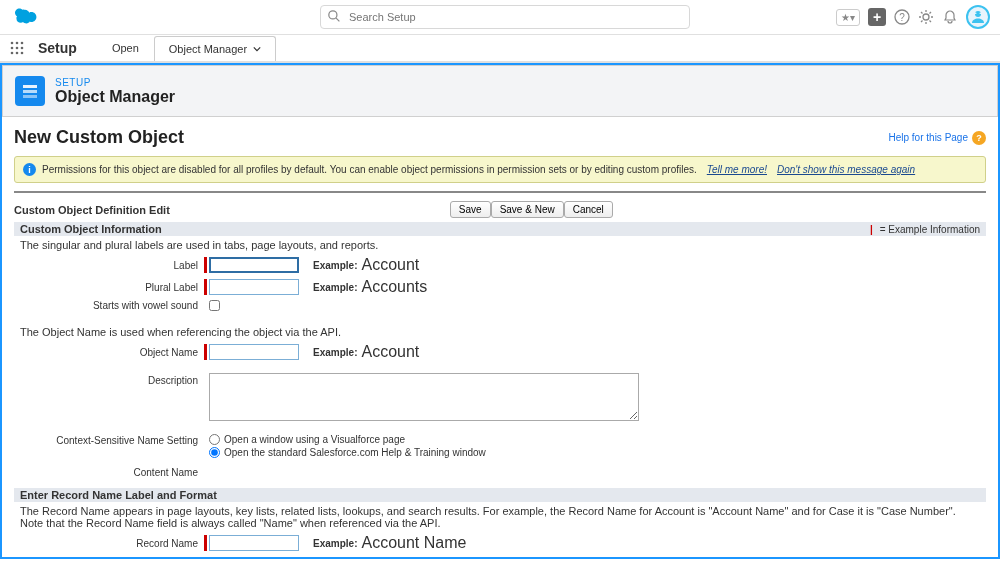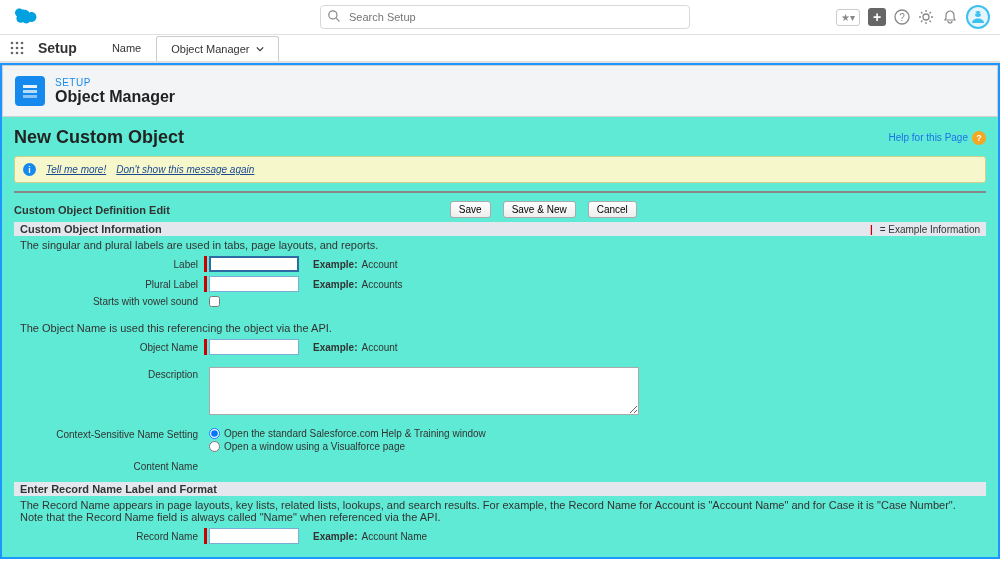--- a/index.html
+++ b/index.html
@@ -20,44 +20,44 @@
 .setup-brand { font-size: 14px; font-weight: bold; margin-right: 20px; }
 .nav-item { padding: 6px 14px; font-size: 11px; cursor: pointer; border: 1px solid transparent; }
 .nav-item.active { border: 1px solid #ccc; border-bottom: none; background: #fff; border-radius: 3px 3px 0 0; display: flex; align-items: center; gap: 6px; }
 .chevron { width: 8px; height: 8px; }
 .blue-wrap { background: #1b96ff; padding: 2px; margin: 0; }
 .page-head { background: #f3f4f6; padding: 10px 12px; display: flex; align-items: center; border: 1px solid #d0d0d0; }
 .page-head-icon { width: 30px; height: 30px; background: #1589ee; border-radius: 4px; display: flex; align-items: center; justify-content: center; margin-right: 10px; }
 .page-head-text { display: flex; flex-direction: column; }
 .setup-tiny { font-size: 10px; color: #1589ee; letter-spacing: 0.5px; }
 .page-head-title { font-size: 16px; font-weight: bold; color: #222; }
-.content { background: #5eead4; padding: 10px 12px; height: 440px; overflow: hidden; }
+.content { background: #ffffff; padding: 10px 12px; height: 440px; overflow: hidden; }
 .title-row { display: flex; align-items: center; }
 .page-title { font-size: 18px; font-weight: bold; color: #222; }
 .help-link { margin-left: auto; font-size: 10px; color: #1a73e8; text-decoration: none; cursor: pointer; display: flex; align-items: center; gap: 4px; }
 .help-circle { width: 14px; height: 14px; background: #f5a623; border-radius: 50%; display: inline-flex; align-items: center; justify-content: center; color: #fff; font-size: 9px; font-weight: bold; }
 .info-box { background: #f7f7cc; border: 1px solid #d0d08a; border-radius: 3px; padding: 6px 8px; margin: 8px 0; display: flex; align-items: center; gap: 6px; font-size: 10px; }
 .info-icon { width: 13px; height: 13px; background: #1589ee; border-radius: 50%; display: inline-flex; align-items: center; justify-content: center; color: #fff; font-size: 9px; font-weight: bold; flex-shrink: 0; }
 .info-box a { color: #1a4990; text-decoration: underline; cursor: pointer; margin-left: 4px; font-style: italic; }
 .hr-blue { border: none; border-top: 2px solid #888; margin: 4px 0; }
 .section-bar { display: flex; align-items: center; padding: 4px 0; }
 .section-title { font-size: 11px; font-weight: bold; }
-.section-btns { display: flex; gap: 12px; margin-left: 280px; }
+.section-btns { display: flex; gap: 0; margin-left: 280px; }
 .btn { border: 1px solid #aaa; background: linear-gradient(#fff, #eee); border-radius: 3px; padding: 2px 8px; font-size: 10px; cursor: pointer; }
 .subsection { background: #e4e8ee; padding: 1px 6px; font-size: 11px; font-weight: bold; display: flex; align-items: center; }
 .req-note { margin-left: auto; font-size: 10px; font-weight: normal; display: flex; align-items: center; gap: 2px; }
 .req-mark { color: #c00; font-weight: bold; }
 .hint { font-size: 11px; color: #333; padding: 3px 6px; }
 .form-row { display: flex; align-items: center; padding: 2px 0; }
 .form-label { width: 190px; text-align: right; font-size: 10px; color: #333; padding-right: 6px; }
 .req-bar { width: 3px; height: 16px; background: #c00; margin-right: 2px; }
 .form-input { width: 90px; height: 16px; border: 1px solid #7baed6; padding: 0 2px; font-size: 10px; }
 .form-input.focused { border: 2px solid #2e6da4; }
 .example-label { font-size: 10px; font-weight: bold; margin-left: 14px; }
-.example-val { font-size: 10px; margin-left: 4px; }
+.example-val { font-size: 16px; margin-left: 4px; }
 .checkbox { width: 11px; height: 11px; }
 .textarea { width: 430px; height: 48px; border: 1px solid #aaa; resize: both; font-size: 10px; padding: 2px; }
 .radio-row { display: flex; align-items: center; gap: 4px; font-size: 10px; padding: 1px 0; }
 .radio { width: 11px; height: 11px; }
 .select { width: 240px; height: 18px; border: 1px solid #ccc; background: #f5f5f5; font-size: 10px; color: #666; padding: 0 4px; appearance: none; }
 .select-wrap { position: relative; display: inline-block; }
 .select-wrap::after { content: "▾"; position: absolute; right: 6px; top: 2px; font-size: 9px; color: #888; pointer-events: none; }
 </style>
 </head>
 <body>
@@ -106,21 +106,21 @@
       <circle cx="7" cy="2" r="1.3" fill="#666"></circle>
       <circle cx="12" cy="2" r="1.3" fill="#666"></circle>
     <circle cx="2" cy="7" r="1.3" fill="#666"></circle>
       <circle cx="7" cy="7" r="1.3" fill="#666"></circle>
       <circle cx="12" cy="7" r="1.3" fill="#666"></circle>
     <circle cx="2" cy="12" r="1.3" fill="#666"></circle>
       <circle cx="7" cy="12" r="1.3" fill="#666"></circle>
       <circle cx="12" cy="12" r="1.3" fill="#666"></circle>
   </svg>
   <span class="setup-brand">Setup</span>
-  <div class="nav-item">Name</div>
+  <div class="nav-item">Open</div>
   <div class="nav-item active">
     <span>Object Manager</span>
     <svg class="chevron" viewBox="0 0 10 10">
         <path d="M1 3l4 4 4-4" fill="none" stroke="#333" stroke-width="1.5"></path>
       </svg>
   </div>
 </div>
 
 <div class="blue-wrap">
   <div class="page-head">
@@ -141,20 +141,21 @@
     <div class="title-row">
       <h1 class="page-title">New Custom Object</h1>
       <a class="help-link">
         <span>Help for this Page</span>
         <span class="help-circle">?</span>
       </a>
     </div>
 
     <div class="info-box">
       <span class="info-icon">i</span>
+      <span>Permissions for this object are disabled for all profiles by default. You can enable object permissions in permission sets or by editing custom profiles.</span>
       <a>Tell me more!</a>
       <a>Don't show this message again</a>
     </div>
 
     <hr class="hr-blue">
 
     <div class="section-bar">
       <span class="section-title">Custom Object Definition Edit</span>
       <div class="section-btns">
         <button class="btn">Save</button>
@@ -184,46 +185,46 @@
       <input class="form-input" style="">
       <span class="example-label">Example:</span>
       <span class="example-val">Accounts</span>
     </div>
 
     <div class="form-row">
       <span class="form-label">Starts with vowel sound</span>
       <input type="checkbox" class="checkbox" style="margin-left: 5px;">
     </div>
 
-    <div class="hint" style="margin-top:10px">The Object Name is used this referencing the object via the API.</div>
+    <div class="hint" style="margin-top:10px">The Object Name is used when referencing the object via the API.</div>
 
     <div class="form-row">
       <span class="form-label">Object Name</span>
       <span class="req-bar"></span>
       <input class="form-input" style="">
       <span class="example-label">Example:</span>
       <span class="example-val">Account</span>
     </div>
 
     <div class="form-row" style="align-items:flex-start;margin-top:8px">
       <span class="form-label" style="padding-top:2px">Description</span>
       <textarea class="textarea" style="margin-left: 5px;"></textarea>
     </div>
 
     <div class="form-row" style="align-items:flex-start;margin-top:8px">
       <span class="form-label" style="padding-top:2px">Context-Sensitive Name Setting</span>
       <div style="margin-left:5px">
         <div class="radio-row">
+          <input type="radio" class="radio" style="">
+          <span>Open a window using a Visualforce page</span>
+        </div>
+        <div class="radio-row">
           <input type="radio" class="radio" checked="" style="">
           <span>Open the standard Salesforce.com Help &amp; Training window</span>
         </div>
-        <div class="radio-row">
-          <input type="radio" class="radio" style="">
-          <span>Open a window using a Visualforce page</span>
-        </div>
       </div>
     </div>
 
     <div class="form-row" style="margin-top:4px">
       <span class="form-label">Content Name</span>
     </div>
 
     <div class="subsection" style="margin-top:8px">
       <span>Enter Record Name Label and Format</span>
     </div>

